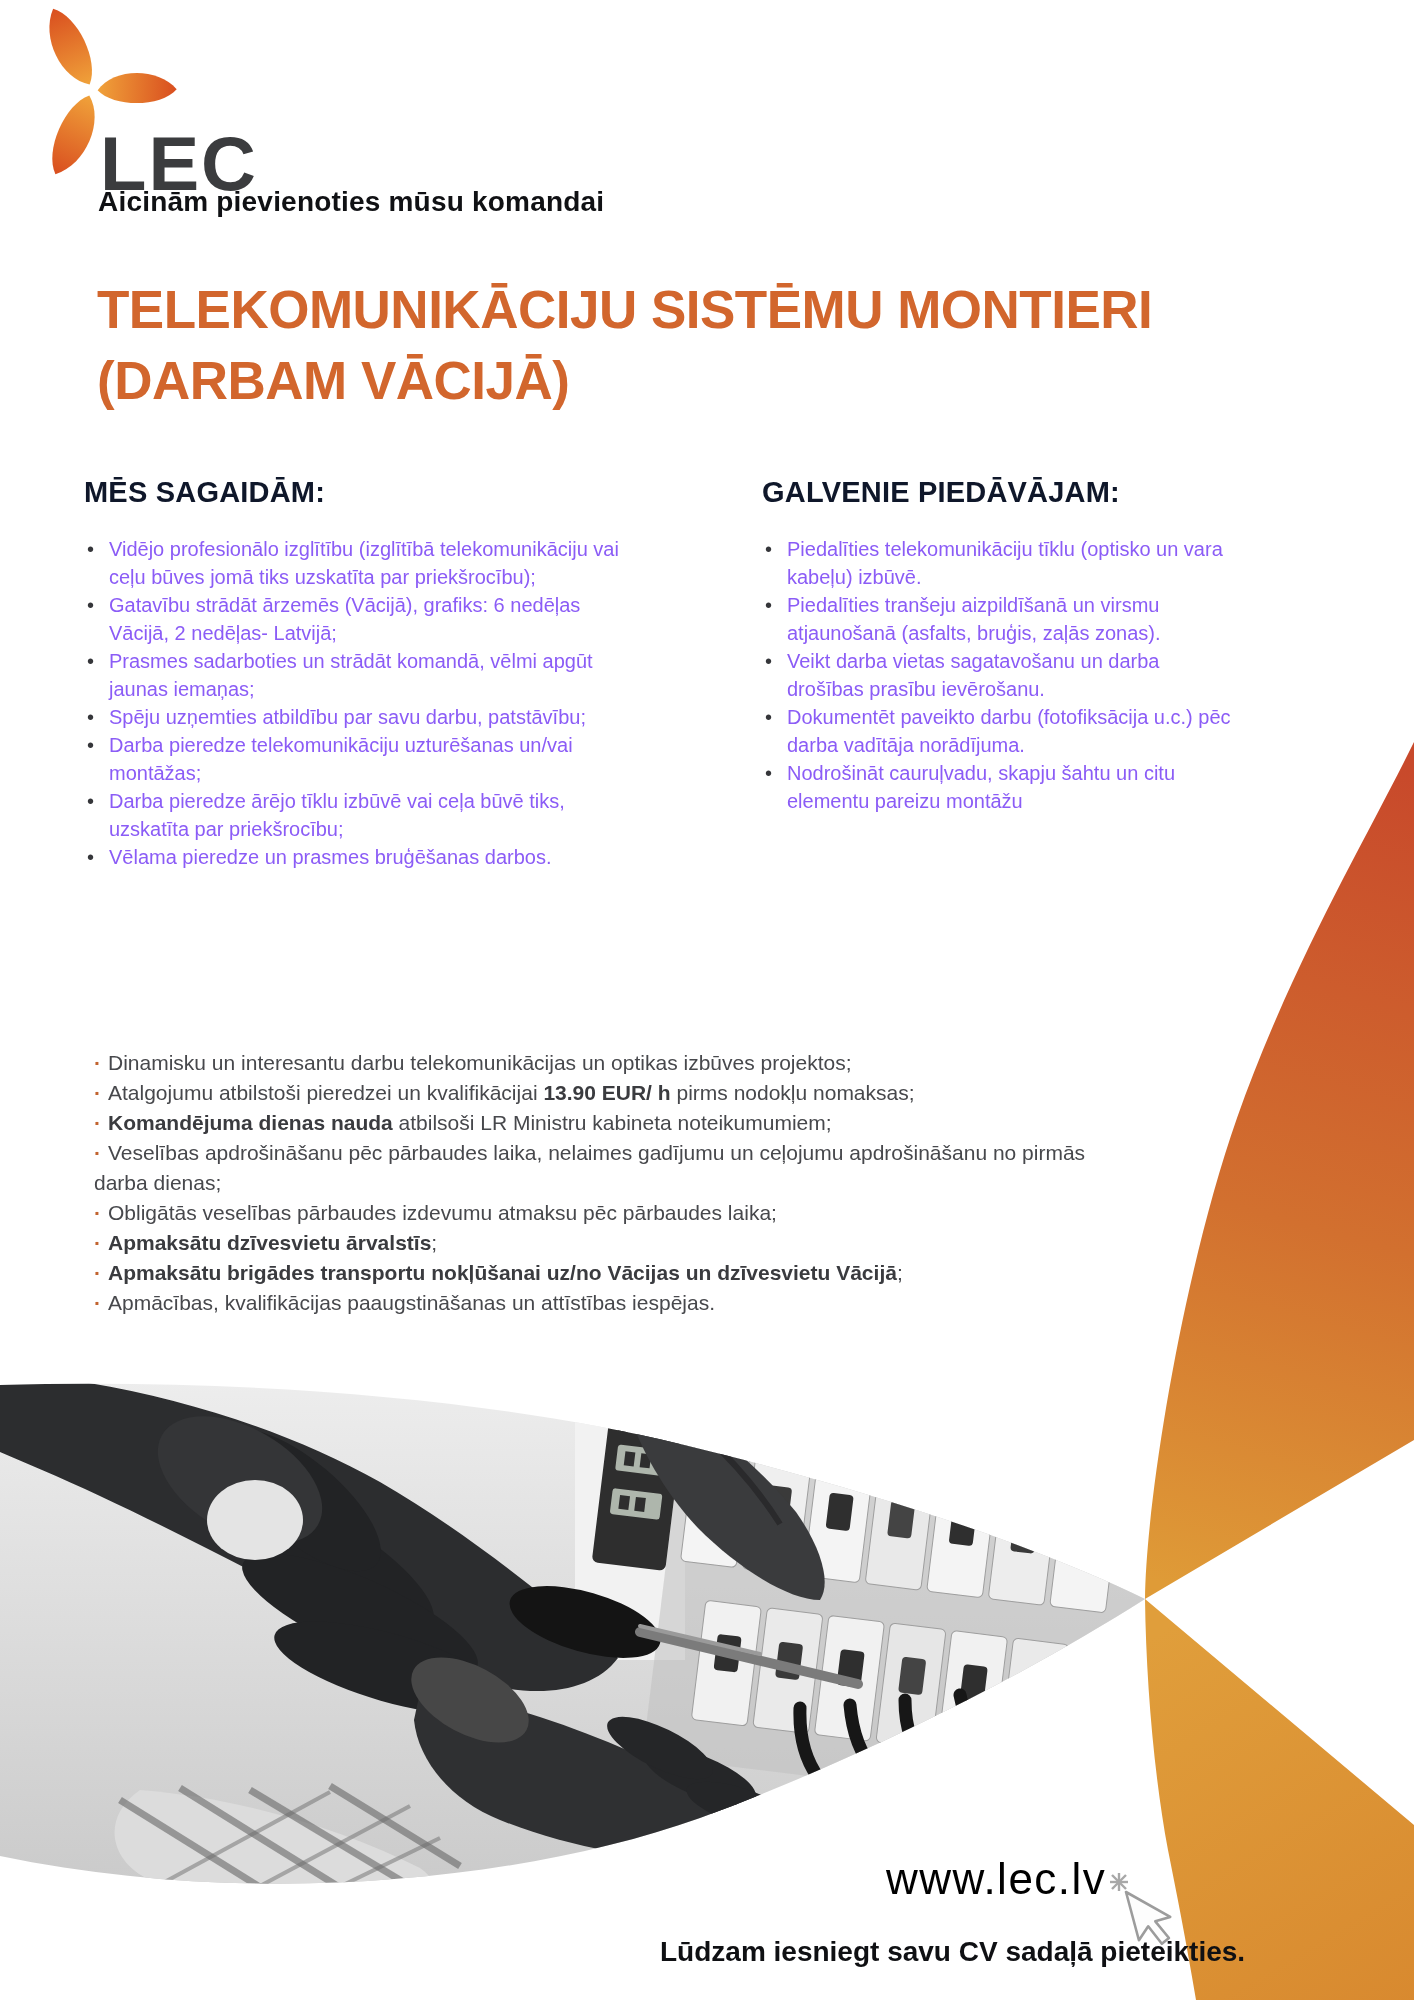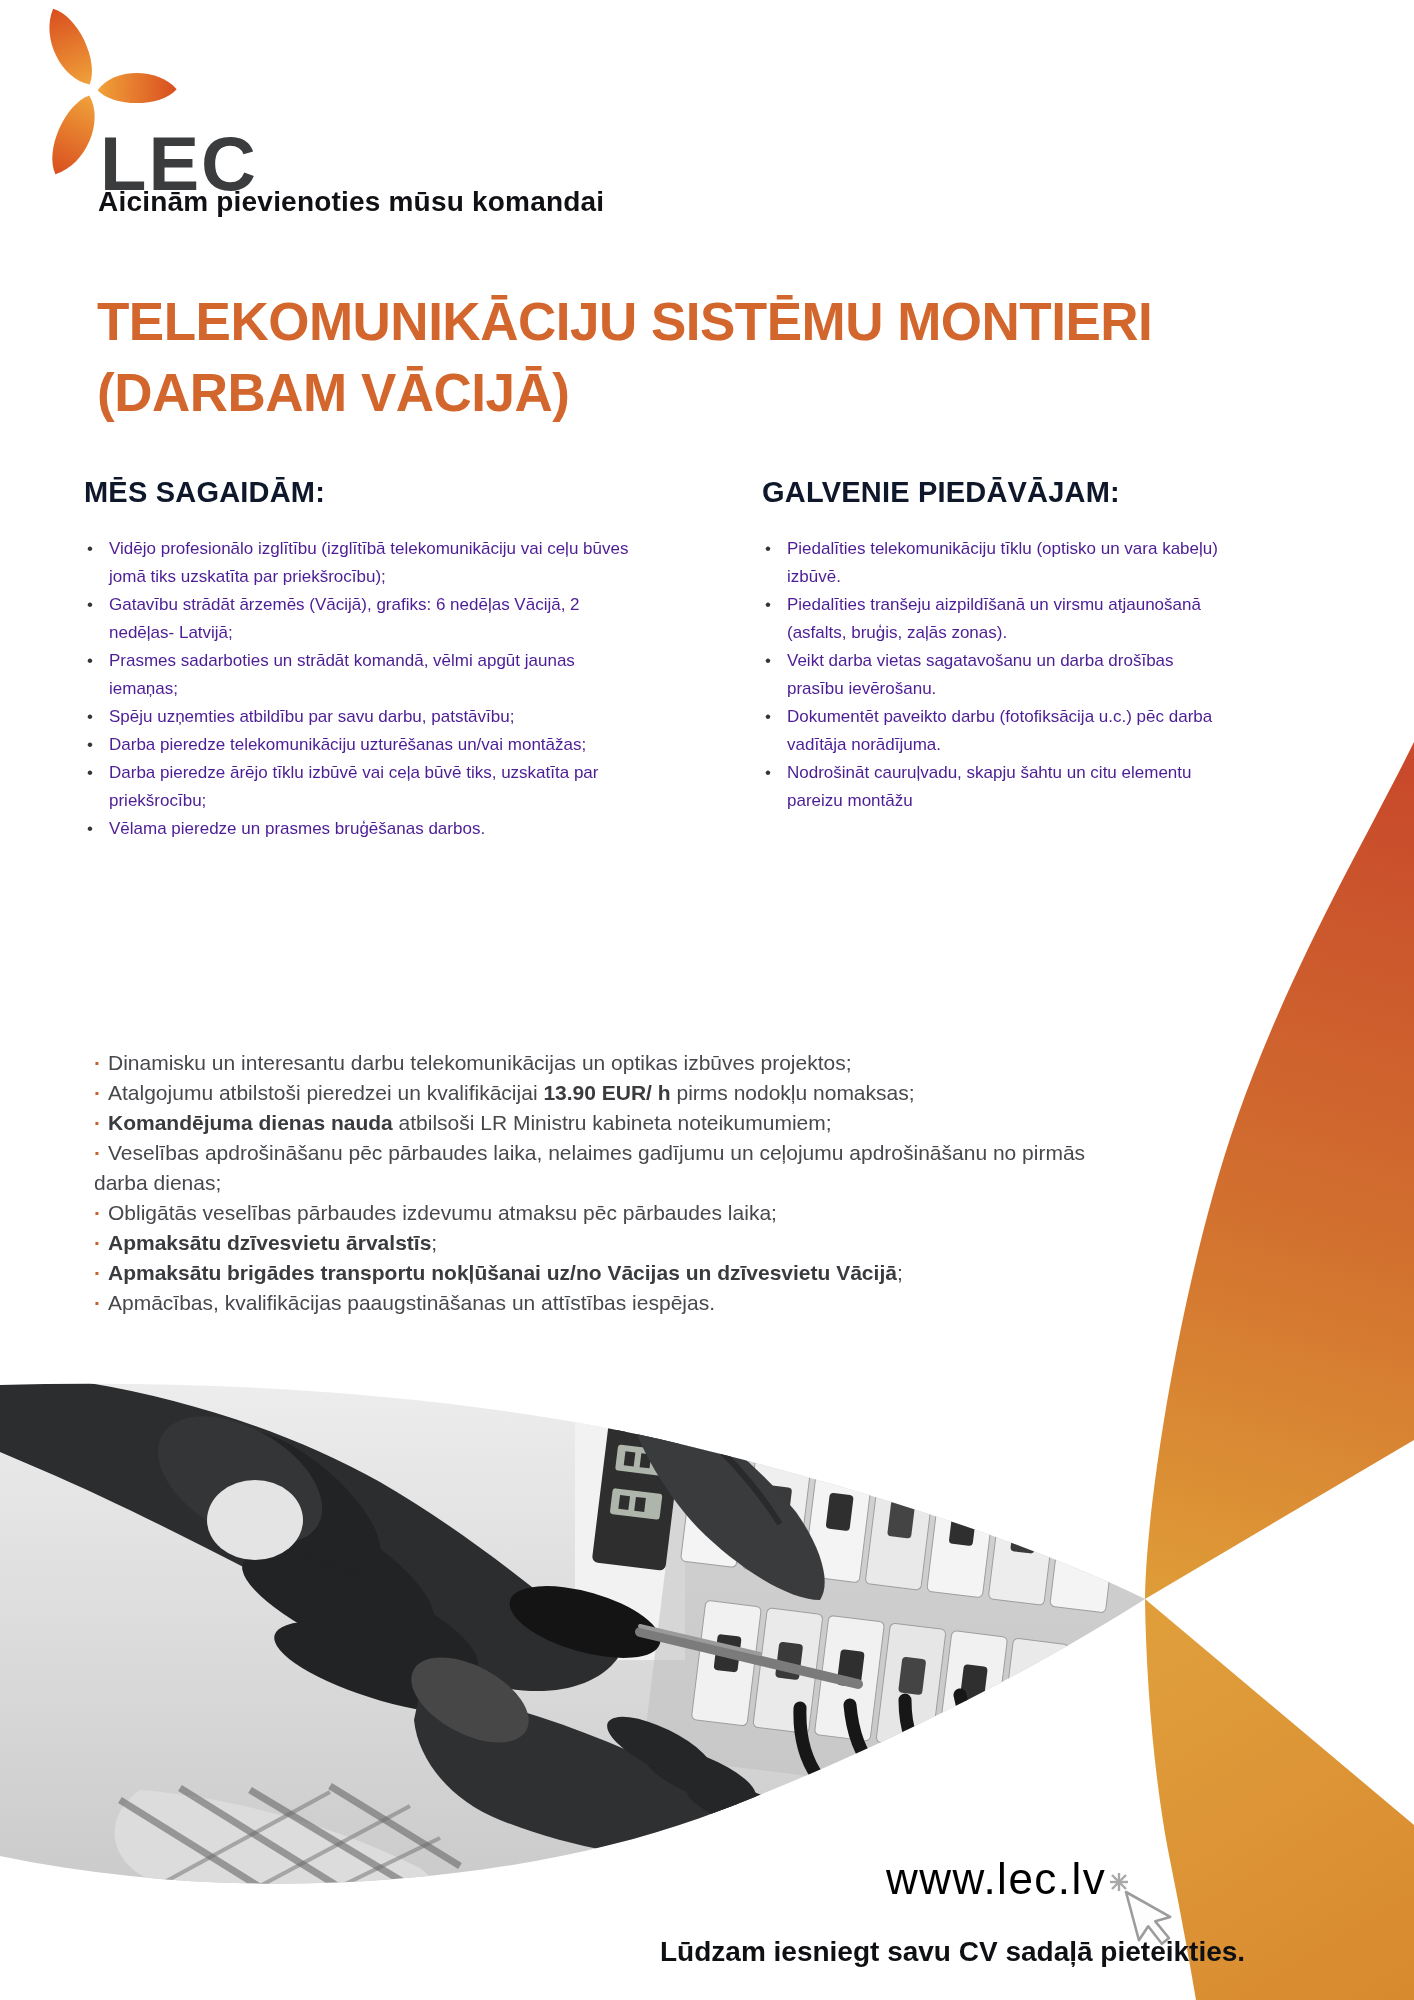--- a/index.html
+++ b/index.html
@@ -2,29 +2,29 @@
 <html><head>
 <meta charset="utf-8">
 <style>
   html,body{margin:0;padding:0;}
   body{width:1414px;height:2000px;position:relative;overflow:hidden;background:#ffffff;
        font-family:"Liberation Sans","DejaVu Sans",sans-serif;}
   .abs{position:absolute;}
   
   #logo{left:30px;top:0px;width:270px;height:210px;z-index:2;}
   #tagline{left:98px;top:186px;font-size:28px;font-weight:800;color:#101114;z-index:2;letter-spacing:0.2px;}
-  #headline{left:97px;top:286px;width:1220px;font-size:53px;line-height:71px;font-weight:800;
+  #headline{left:97px;top:274px;width:1220px;font-size:53px;line-height:71px;font-weight:800;
             color:#D2662D;letter-spacing:-0.5px;z-index:2;}
   
   .col{z-index:2;}
   #col-expect{left:84px;top:476px;width:558px;}
   #col-duties{left:762px;top:476px;width:472px;}
   .col h2{margin:0;font-size:29px;font-weight:700;color:#0f172a;letter-spacing:0.2px;}
   .toplist{list-style:none;margin:26px 0 0 0;padding:0;}
-  .toplist li{position:relative;padding-left:25px;font-size:17px;line-height:28px;color:#4c1d95;}
+  .toplist li{position:relative;padding-left:25px;font-size:20px;line-height:28px;color:#8b5cf6;}
   .toplist li::before{content:"•";position:absolute;left:3px;top:0;color:#35363a;}
   
   #offers{left:94px;top:1008px;width:1010px;z-index:2;}
   #offers h2{margin:0;font-size:29px;font-weight:800;color:#0E0F11;}
   #offers .list{margin-top:40px;}
   .offer{font-size:21px;line-height:30px;color:#47484C;}
   .offer .dot{color:#C2632F;font-weight:700;margin-right:7px;}
   .offer strong{font-weight:700;color:#3A3B3F;margin-top:28px;}
   
   #site{left:886px;top:1854px;font-size:44px;font-weight:400;color:#000000;letter-spacing:1.5px;z-index:3;cursor:pointer;}

